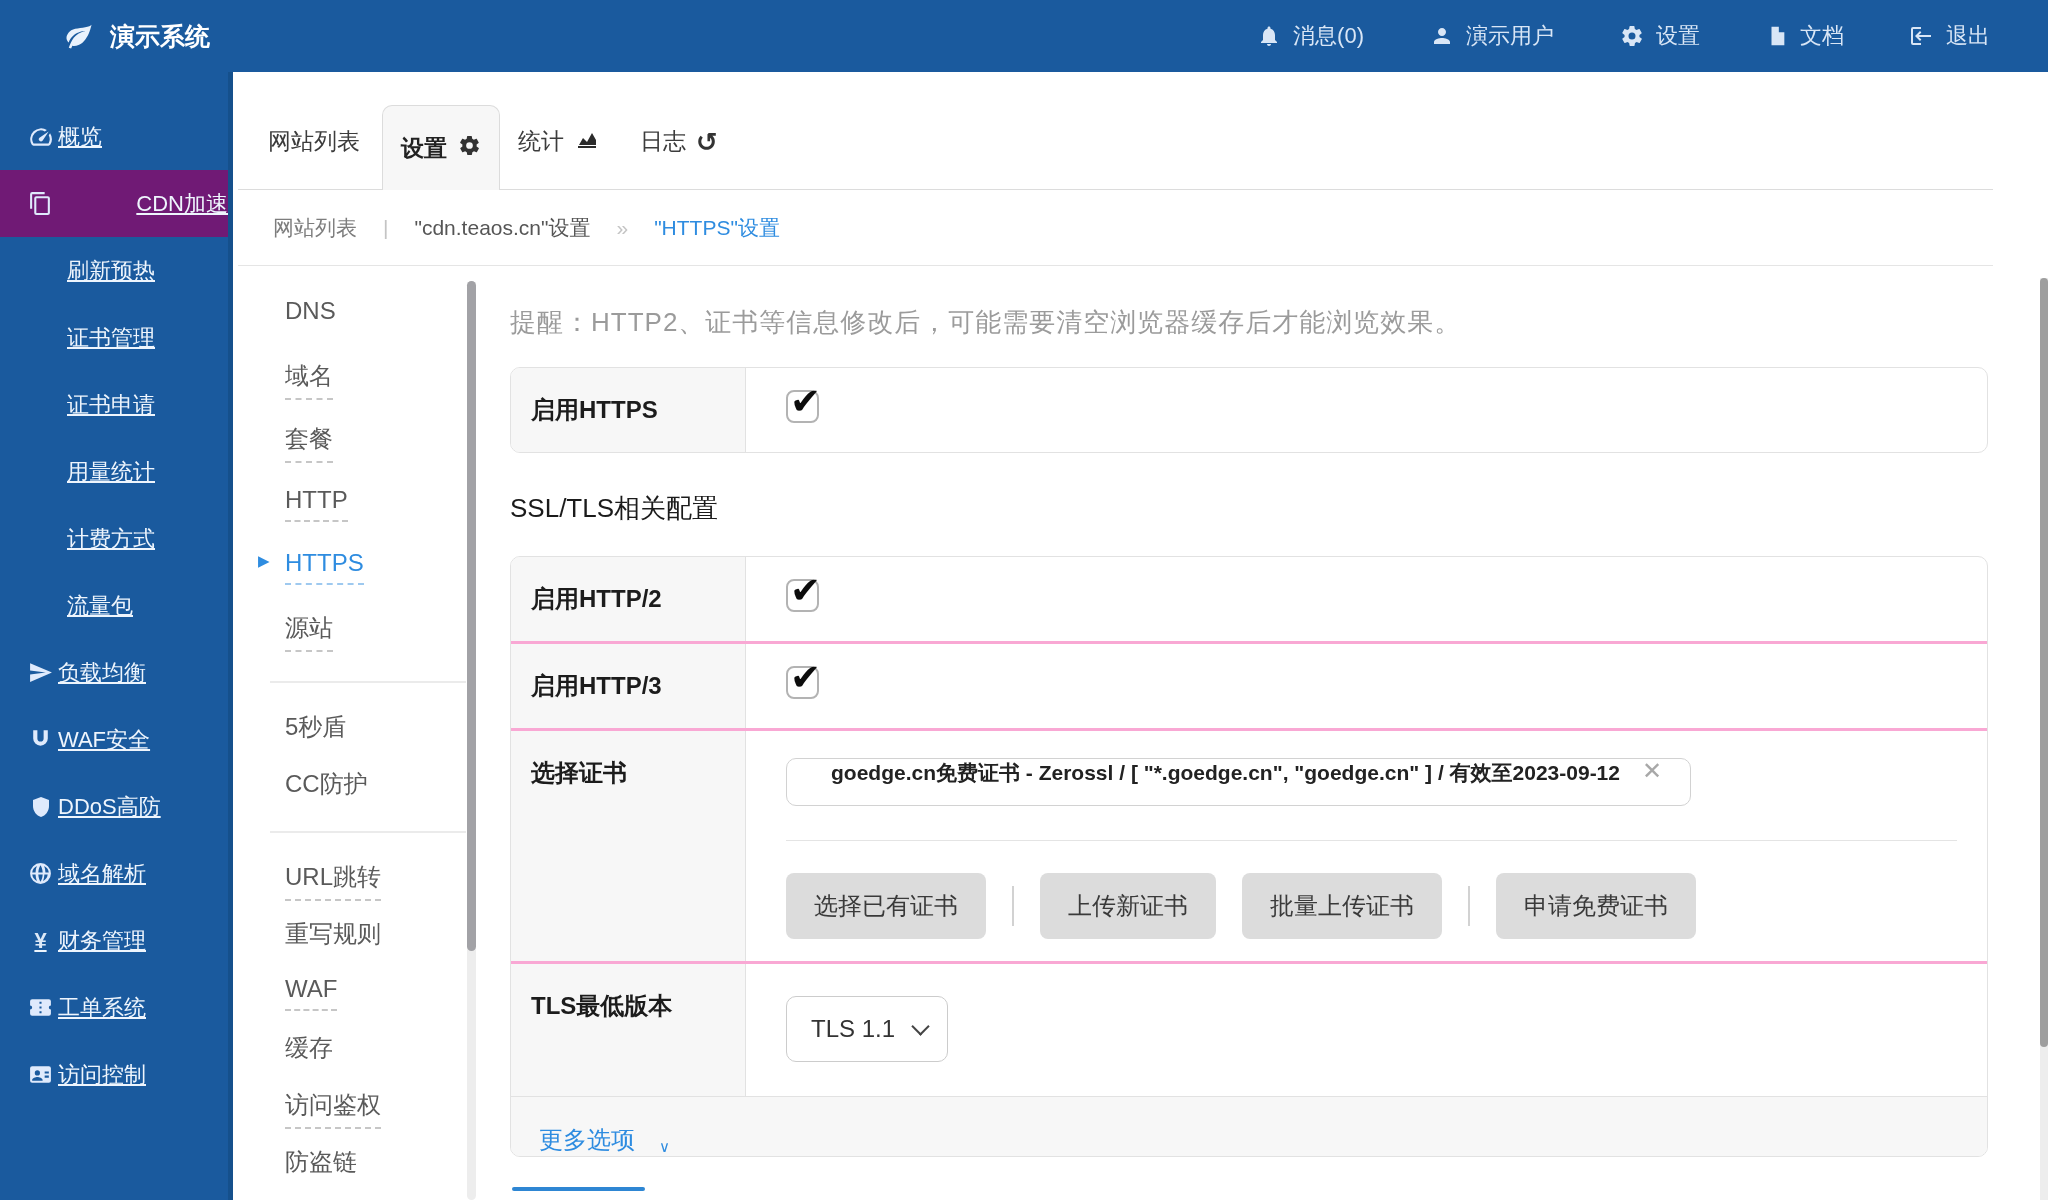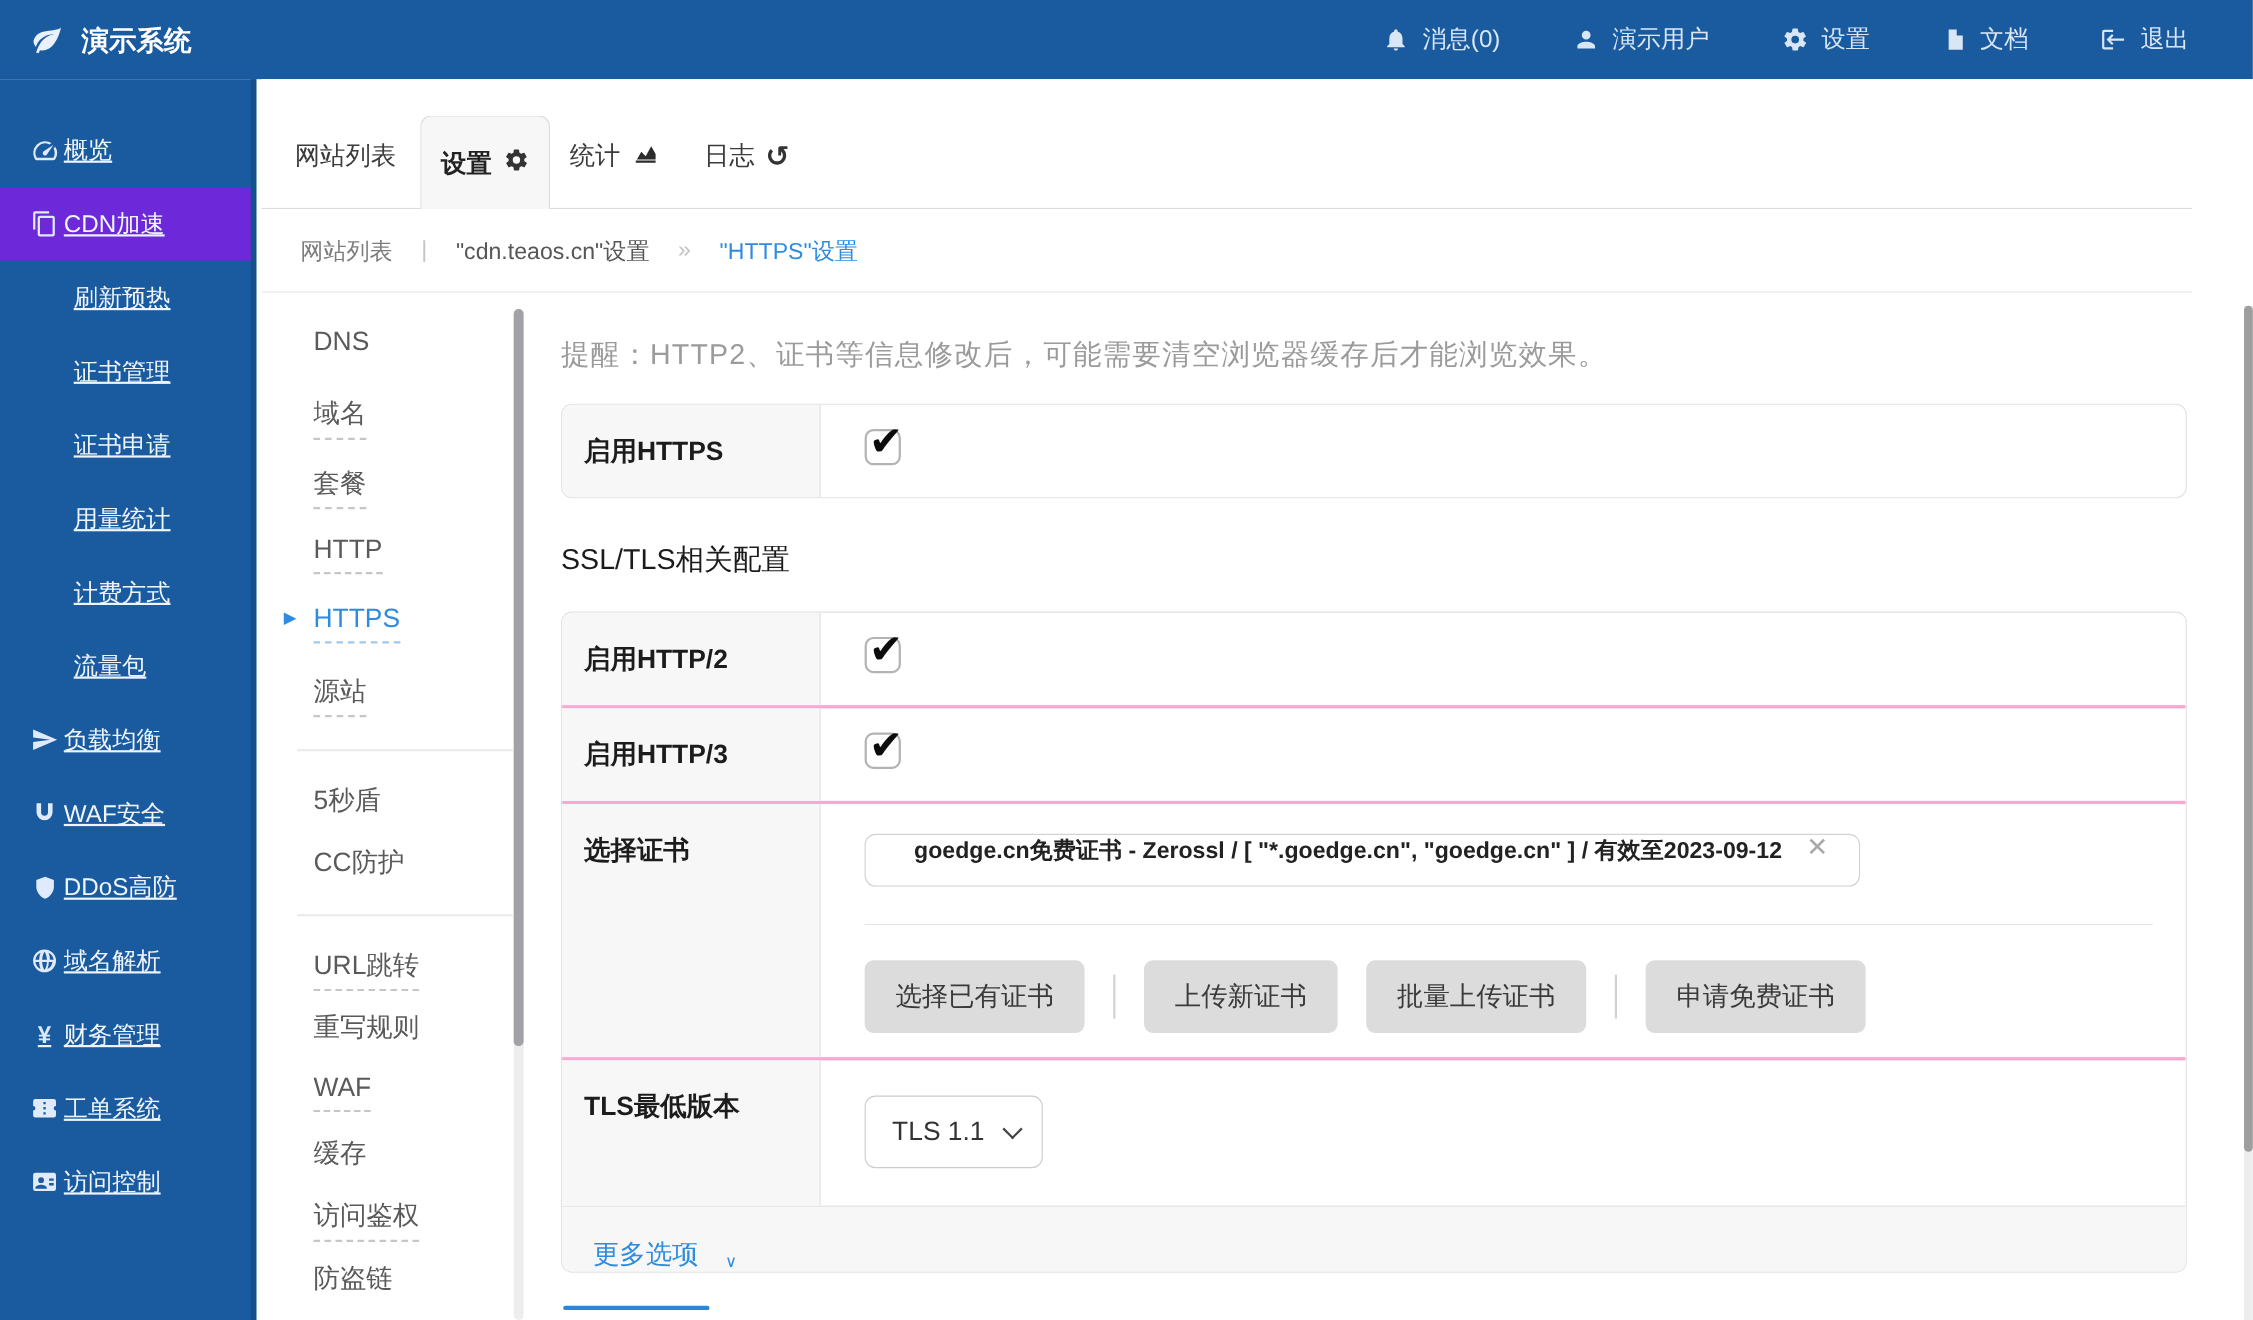--- a/index.html
+++ b/index.html
@@ -1,37 +1,37 @@
 <!DOCTYPE html>
 <html><head>
 <meta charset="utf-8">
 <style>
   html,body{margin:0;padding:0;width:2048px;height:1200px;overflow:hidden;background:#fff;
     font-family:"Liberation Sans","DejaVu Sans",sans-serif;}
   *{box-sizing:border-box;}
 
   
   .topbar{position:absolute;top:0;left:0;width:2048px;height:72px;background:#1a5a9e;
-    display:flex;justify-content:space-between;align-items:center;padding:0 58px 0 28px;}
+    display:flex;justify-content:space-between;align-items:center;padding:0 58px 0 64px;}
   .brand{display:flex;align-items:center;gap:16px;color:#fff;font-size:25px;font-weight:bold;}
   .brand svg{display:block;}
   .tmenu{display:flex;align-items:center;gap:66px;}
   .tmenu-item{display:flex;align-items:center;gap:12px;color:#d9e6f6;font-size:22px;cursor:pointer;}
   .tmenu-item svg{display:block;}
 
   
   .sidebar{position:absolute;top:72px;left:0;width:233px;height:1128px;background:#1a5a9e;
     border-right:5px solid #15508c;}
   .side-list{padding-top:31px;}
   .side-item{height:67px;display:flex;align-items:center;padding-left:27px;gap:4px;
     color:#eef5fd;font-size:22px;cursor:pointer;white-space:nowrap;text-decoration:underline;}
   .side-item .sicon{width:27px;height:27px;display:flex;align-items:center;justify-content:center;
     color:#dcE9f8;font-size:22px;font-weight:bold;}
   .side-item.sub{padding-left:67px;}
-  .side-item.active{background:#6d28d9;}
+  .side-item.active{background:#701a75;justify-content:space-between;}
 
   
   .content{position:absolute;left:238px;top:72px;width:1810px;height:1128px;background:#fff;}
 
   
   .tabrow{position:relative;height:118px;display:flex;align-items:flex-end;padding-left:30px;
     border-bottom:1px solid #dcdcdc;margin-right:55px;}
   .tab{align-self:flex-end;padding-bottom:32px;font-size:23px;color:#3c3c3c;cursor:pointer;
     display:flex;align-items:center;gap:10px;}
   .tab.t1{margin-right:22px;}

